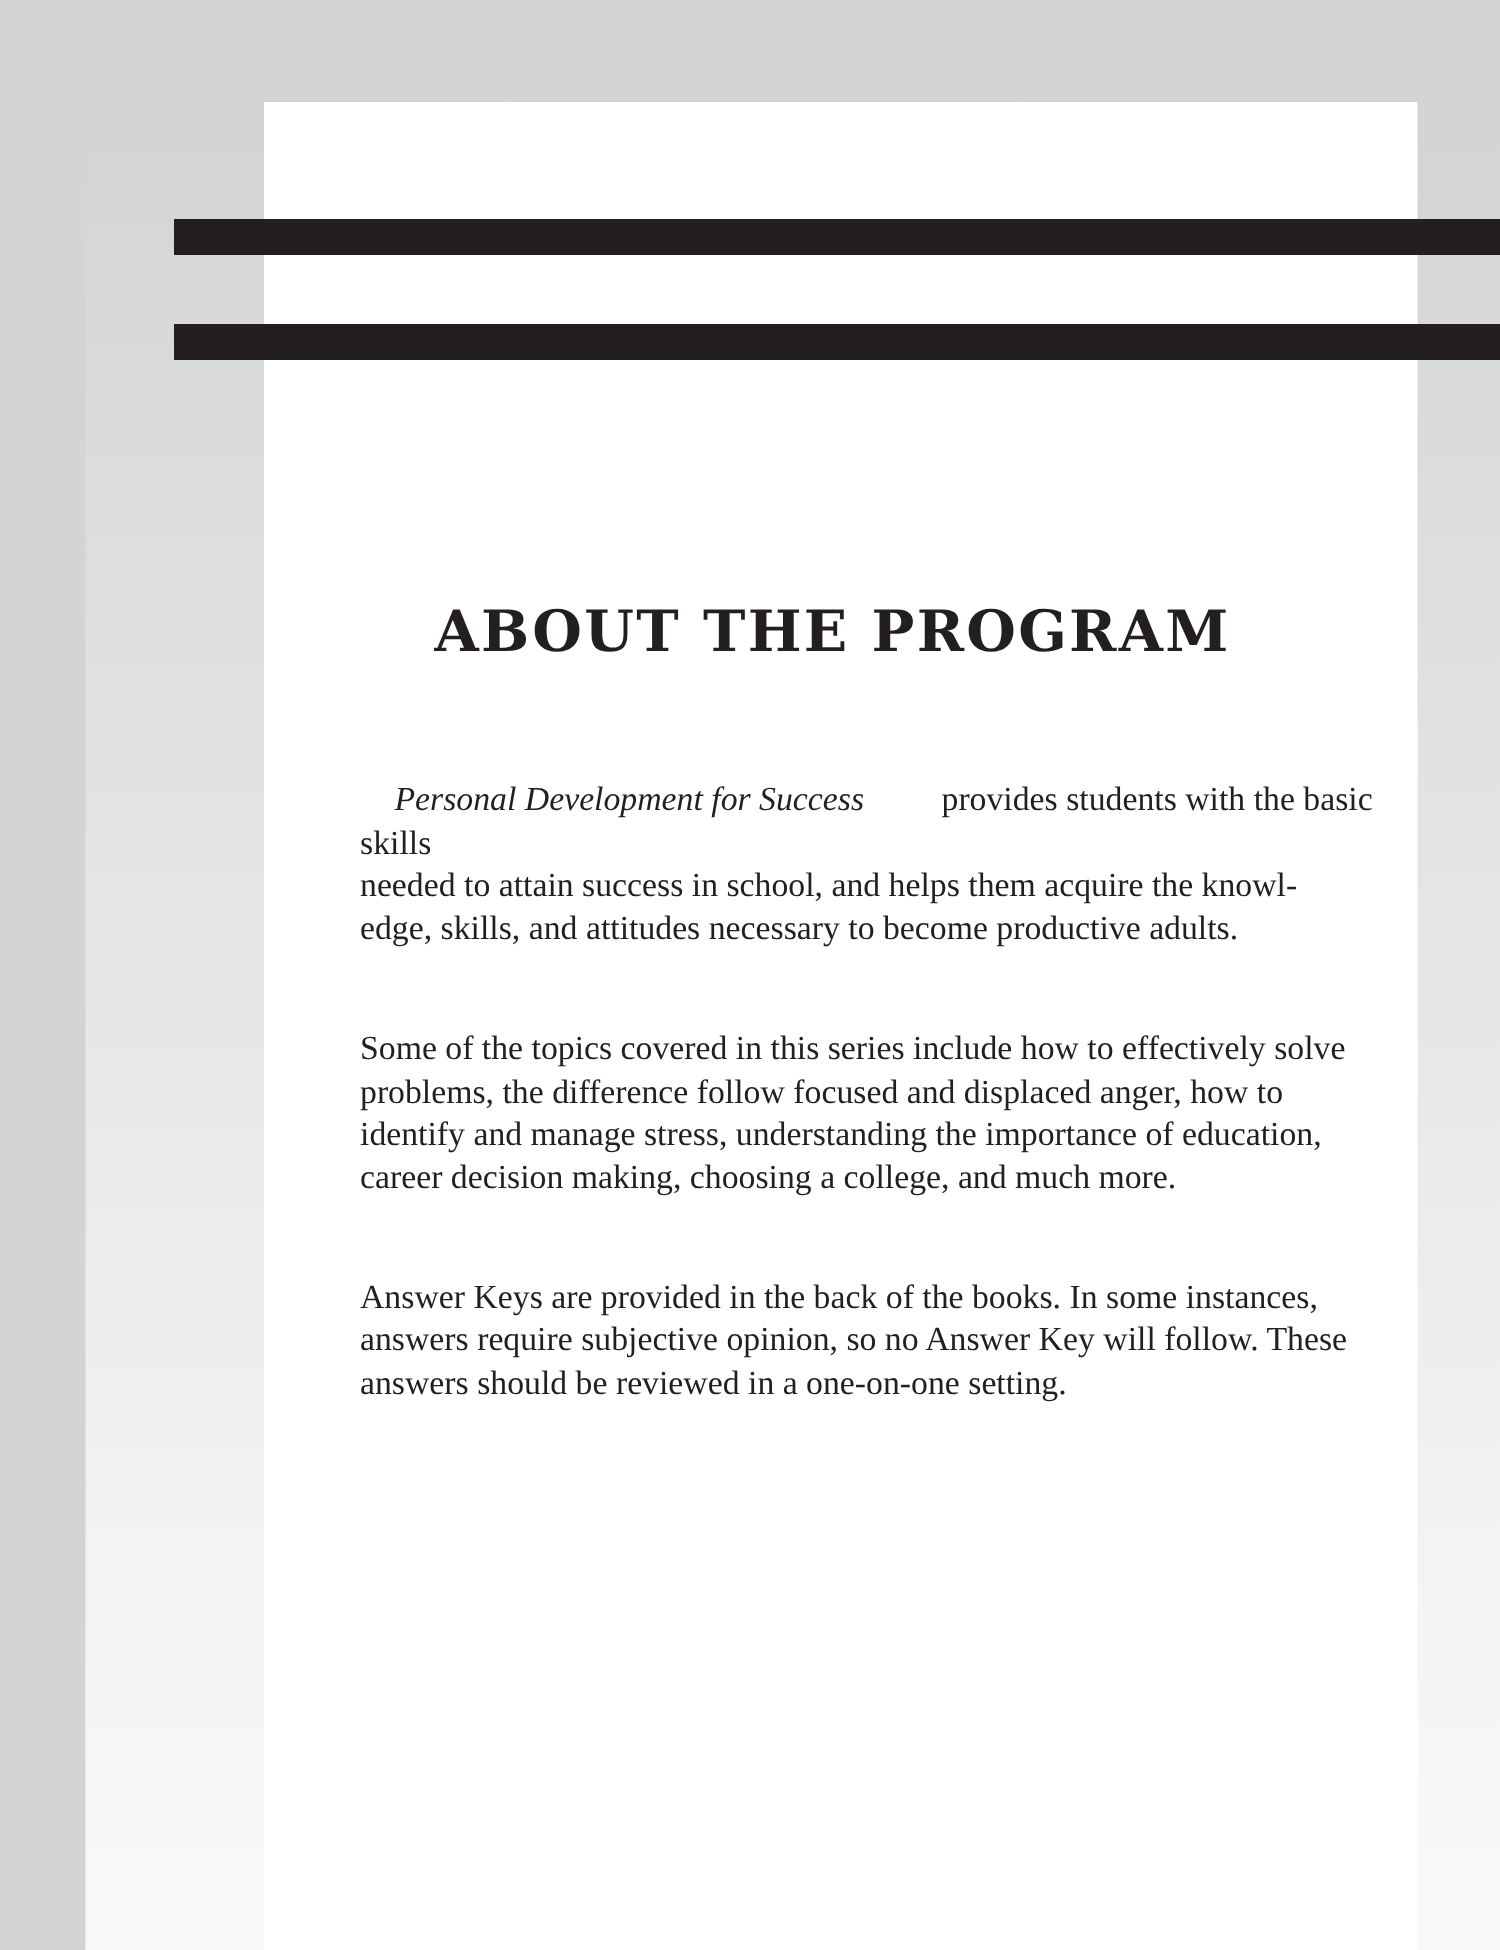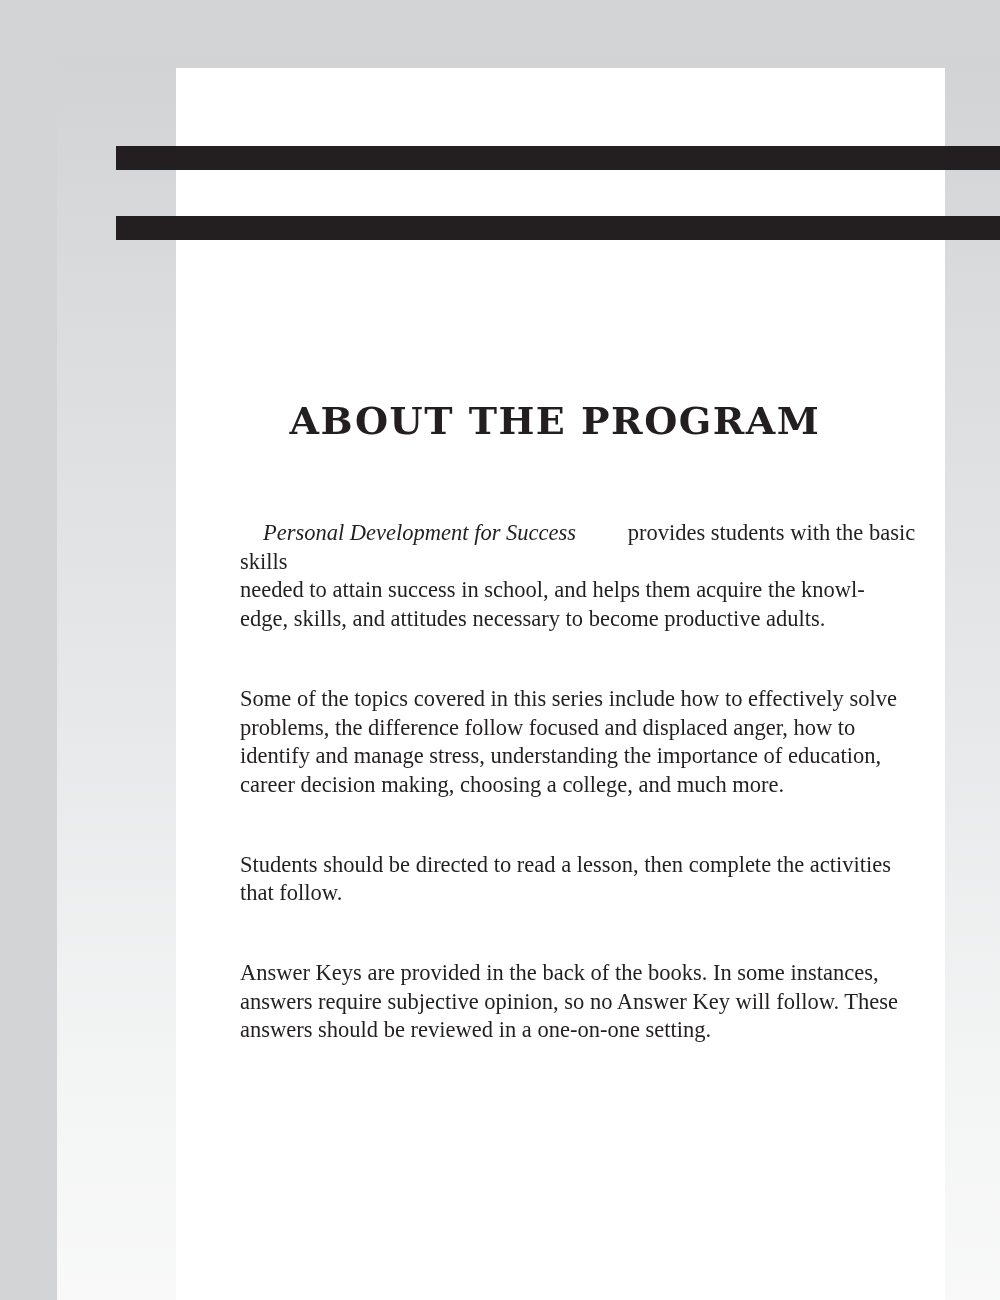--- a/index.html
+++ b/index.html
@@ -101,22 +101,20 @@
   <div class="body-text">
     <p><span class="italic-lead">Personal Development for Success</span><span> provides students with the basic skills
 needed to attain success in school, and helps them acquire the knowl-
 edge, skills, and attitudes necessary to become productive adults.</span></p>
 
     <p>Some of the topics covered in this series include how to effectively solve
 problems, the difference follow focused and displaced anger, how to
 identify and manage stress, understanding the importance of education,
 career decision making, choosing a college, and much more.</p>
 
-    <p>Students should be directed to read a lesson, then complete the activities
-that follow.</p>
 
     <p>Answer Keys are provided in the back of the books.  In some instances,
 answers require subjective opinion, so no Answer Key will follow. These
 answers should be reviewed in a one-on-one setting.</p>
   </div>
 
   <div class="footer-page-number">4</div>
 
   <div class="footer-publisher">EDCON PUBLISHING</div>
 

